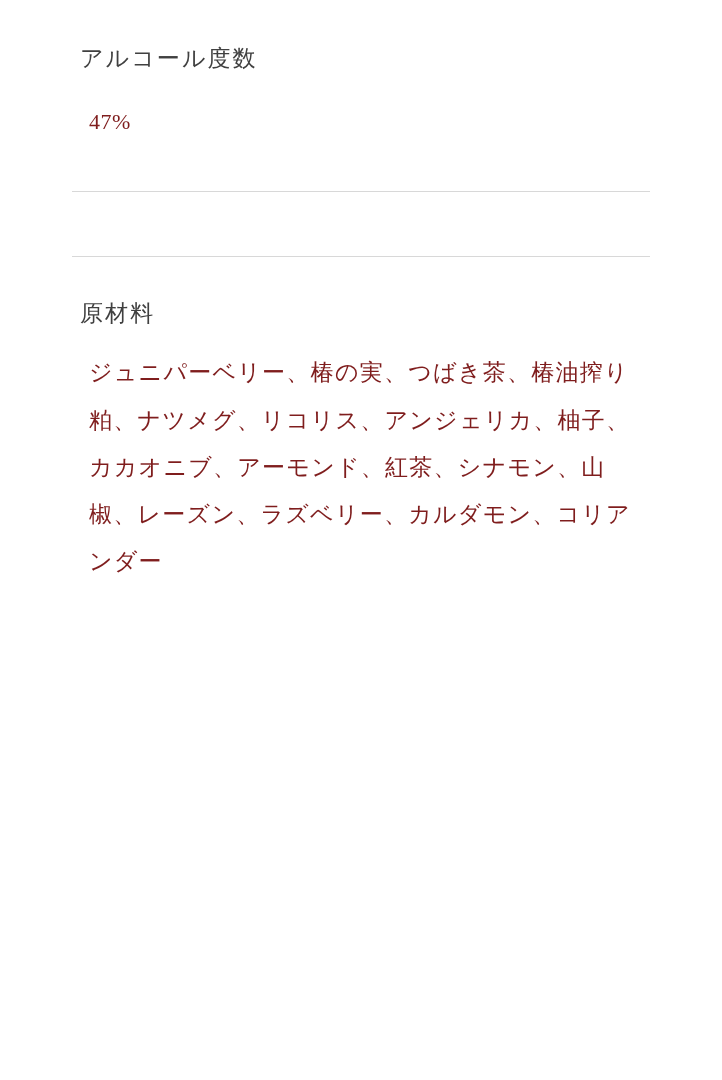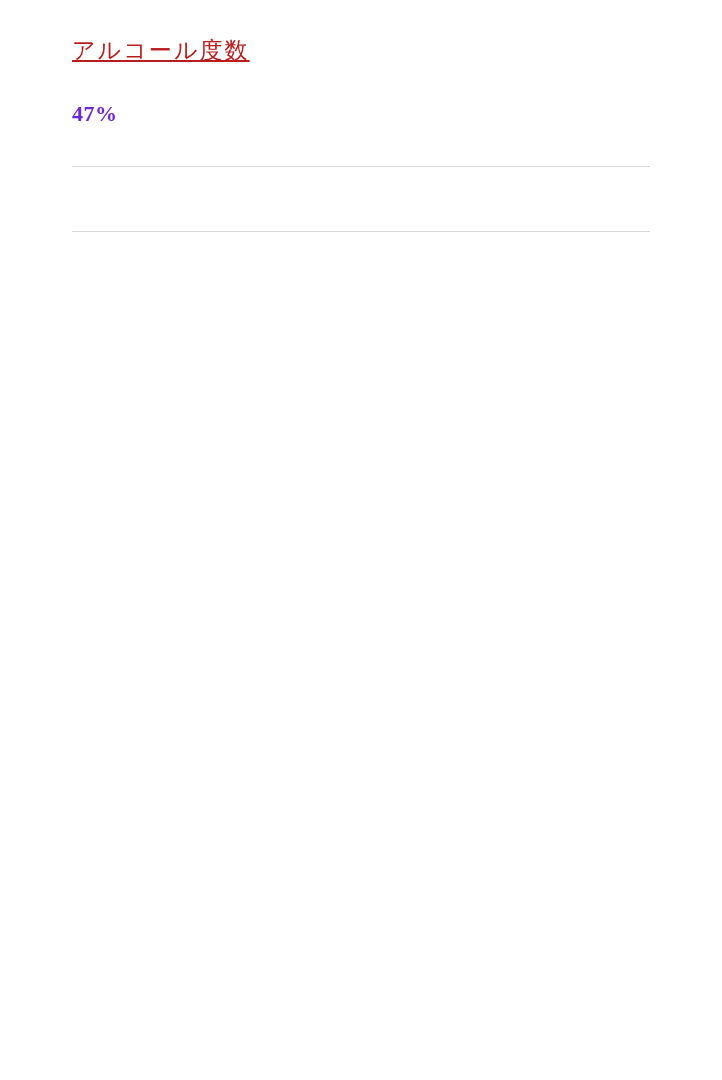--- a/index.html
+++ b/index.html
@@ -22,32 +22,31 @@
     background: #ffffff;
   }
   .section {
     padding: 0;
   }
   .section-title {
     font-size: 23px;
     line-height: 1.5;
     letter-spacing: 0.09em;
     font-weight: 400;
-    color: #b91c1c;
-    margin: 0;
+    color: #404040;
+    margin: 8px;
     padding: 0;
-    text-decoration: underline;
   }
   .section-body {
     font-size: 23px;
     line-height: 2.05;
     letter-spacing: 0.055em;
-    font-weight: 700;
-    color: #6d28d9;
-    margin: 0;
+    font-weight: 400;
+    color: #7f1d1d;
+    margin: 17px;
     padding: 0;
     white-space: pre-line;
   }
   .abv .section-title {
     margin-bottom: 32px;
   }
   .abv .section-body {
     font-size: 22px;
     letter-spacing: 0.02em;
     line-height: 1.2;
@@ -85,16 +84,18 @@
   <div class="sp-2"></div>
 
   <section class="section taste">
   </section>
 
   <div class="sp-3"></div>
   <hr class="divider">
   <div class="sp-4"></div>
 
   <section class="section ingredients">
+    <h2 class="section-title">原材料</h2>
+    <p class="section-body">ジュニパーベリー、椿の実、つばき茶、椿油搾り粕、ナツメグ、リコリス、アンジェリカ、柚子、カカオニブ、アーモンド、紅茶、シナモン、山椒、レーズン、ラズベリー、カルダモン、コリアンダー</p>
   </section>
 
   <div class="sp-5"></div>
 </div>
 
 </body></html>

